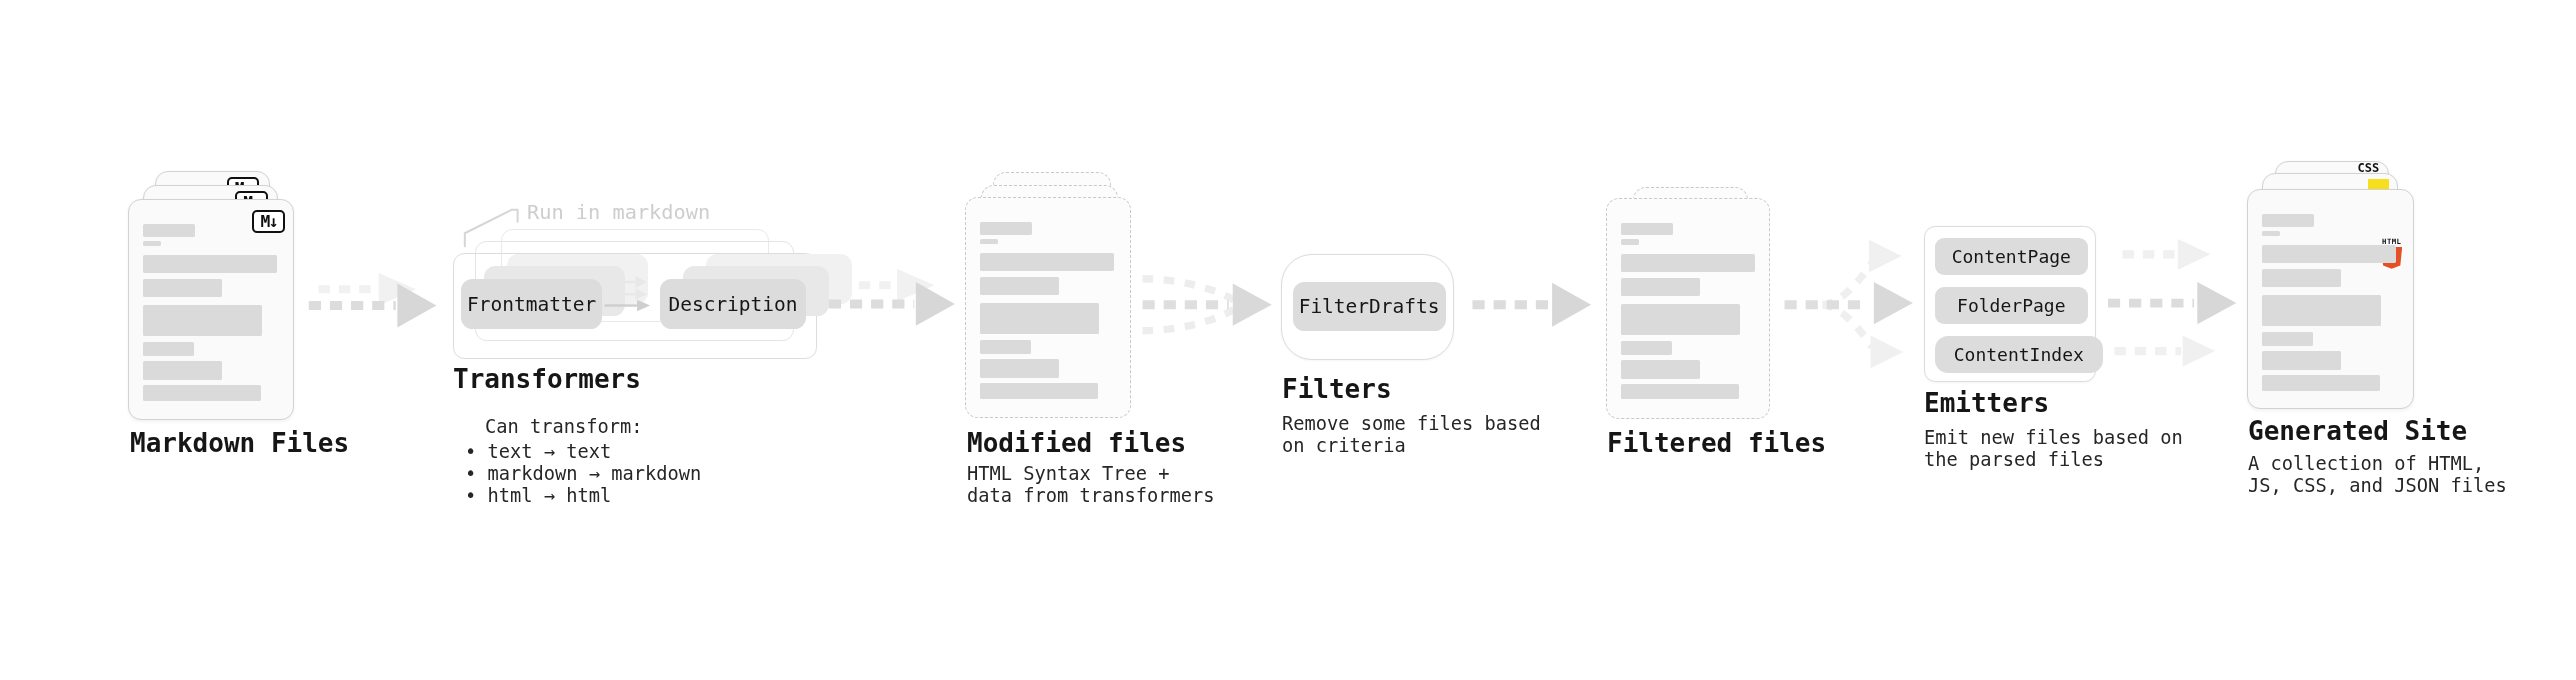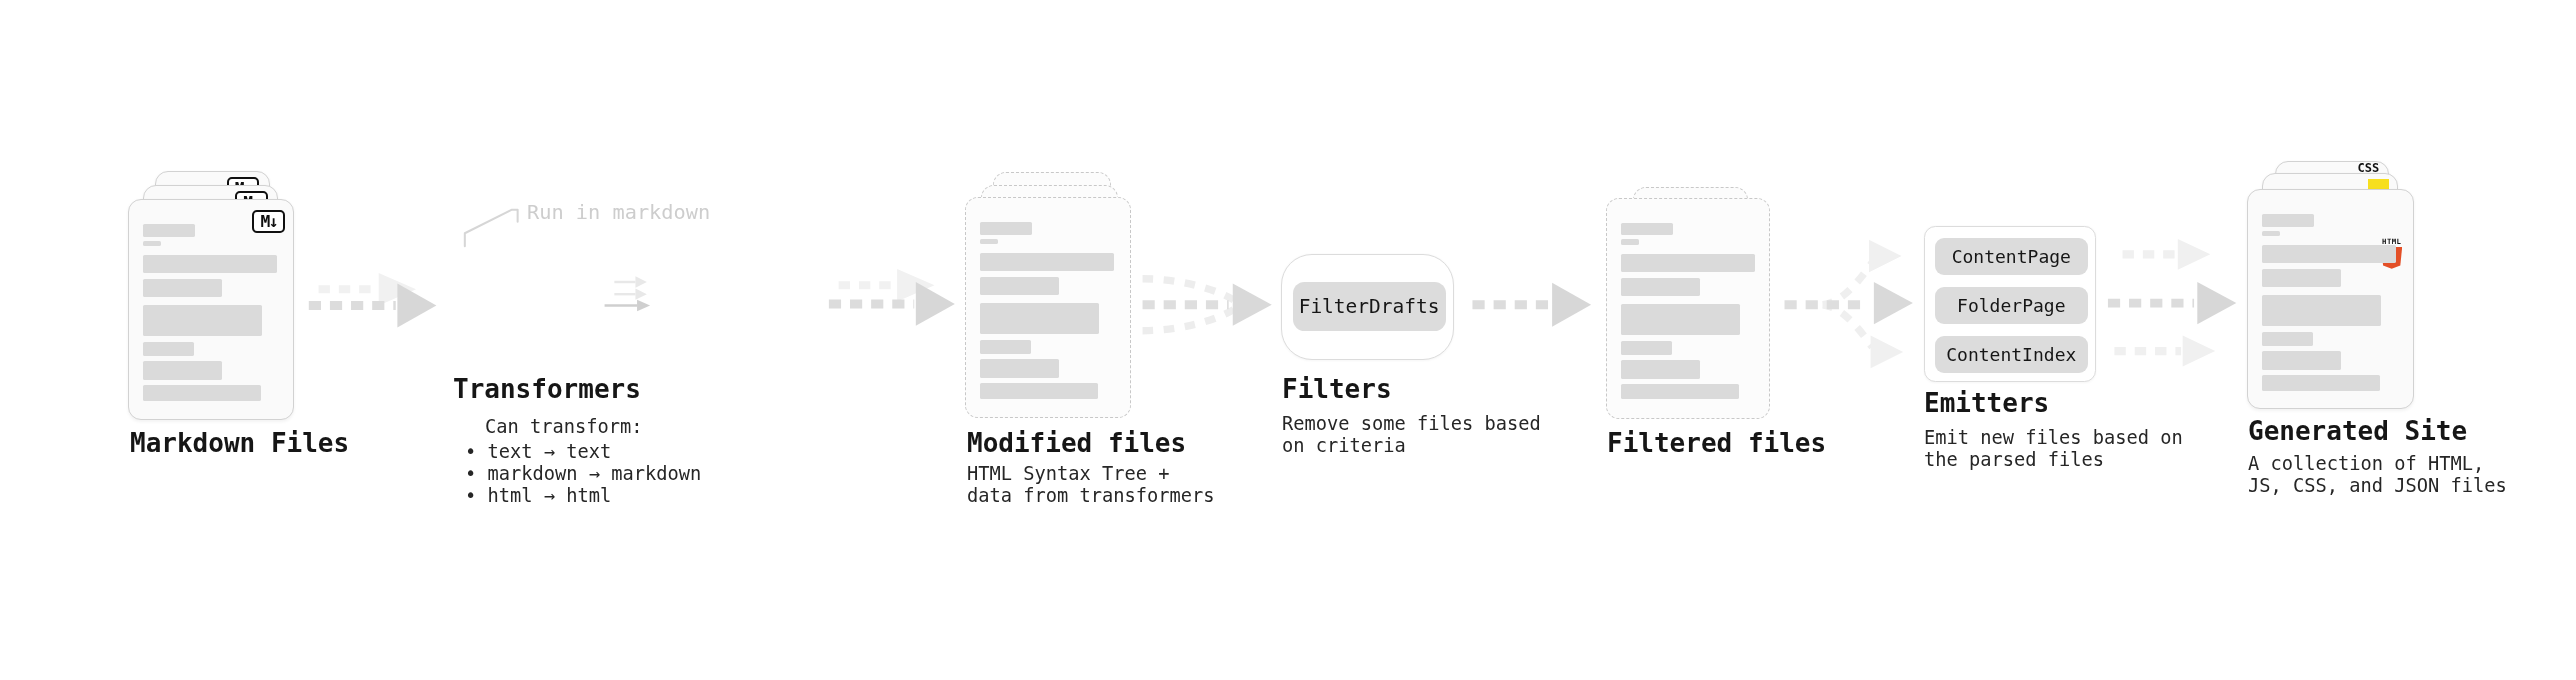--- a/index.html
+++ b/index.html
@@ -78,22 +78,35 @@
           <div class="bar b4"></div>
         <div class="bar b5"></div>
           <div class="bar b6"></div>
           <div class="bar b7"></div>
           <div class="bar b8"></div>
       </div>
     </div>
   </div>
   <div class="stage-label" style="left:130px;top:428px;">Markdown Files</div>
 
+  <div style="position:absolute;left:453px;top:229px;width:364px;height:130px;">
+    <div class="outline-box" style="left:48px;top:0;width:268px;height:93px;border-color:#e9e9e9;"></div>
+    <div class="outline-box" style="left:22px;top:12.2px;width:319px;height:100px;border-color:#e4e4e4;"></div>
+    <div class="outline-box" style="left:0;top:24.4px;width:364px;height:106px;border-color:#dcdcdc;"></div>
+
+    <div class="pill ghost2" style="left:54px;top:25px;width:141px;height:50px;"></div>
+    <div class="pill ghost1" style="left:31px;top:37px;width:141px;height:50px;"></div>
+    <div class="pill" style="left:8.1px;top:50px;width:141px;height:50px;">Frontmatter</div>
+
+    <div class="pill ghost2" style="left:253px;top:25px;width:146px;height:50px;"></div>
+    <div class="pill ghost1" style="left:230px;top:37px;width:146px;height:50px;"></div>
+    <div class="pill" style="left:207px;top:50px;width:146px;height:50px;">Description</div>
+  </div>
   <div class="annotation" style="left:527px;top:200px;">Run in markdown</div>
-  <div class="stage-label" style="left:453px;top:374px;">Transformers</div>
+  <div class="stage-label" style="left:453px;top:364px;">Transformers</div>
   <div class="stage-desc" style="left:453px;top:416px;margin-left:32px;">Can transform:</div>
   <div class="stage-desc" style="left:465px;top:441px;">• text → text</div>
   <div class="stage-desc" style="left:465px;top:463px;">• markdown → markdown</div>
   <div class="stage-desc" style="left:465px;top:485px;">• html → html</div>
 
   <div style="position:absolute;left:965px;top:172px;width:175px;height:247px;">
     <div class="file-card dashed" style="left:28.4px;top:0;width:118px;height:98px;"></div>
     <div class="file-card dashed" style="left:16.3px;top:13px;width:137px;height:114px;"></div>
     <div class="file-card dashed" style="left:0;top:25px;width:166px;height:221px;">
       <div class="bars">
@@ -132,21 +145,21 @@
           <div class="bar b7"></div>
           <div class="bar b8"></div>
       </div>
     </div>
   </div>
   <div class="stage-label" style="left:1607px;top:428px;">Filtered files</div>
 
   <div class="panel-box" style="left:1924px;top:226px;width:172px;height:156px;">
     <div class="pill small" style="left:9.8px;top:11.4px;width:153px;height:37px;">ContentPage</div>
     <div class="pill small" style="left:9.8px;top:60px;width:153px;height:37px;">FolderPage</div>
-    <div class="pill small" style="left:9.8px;top:109px;width:153px;height:37px;">ContentIndex</div>
+    <div class="pill small" style="left:9.8px;top:109px;width:168px;height:37px;border-radius:13px;">ContentIndex</div>
   </div>
   <div class="stage-label" style="left:1924px;top:388px;">Emitters</div>
   <div class="stage-desc" style="left:1924px;top:427px;">Emit new files based on</div>
   <div class="stage-desc" style="left:1924px;top:449px;">the parsed files</div>
 
   <div style="position:absolute;left:2247px;top:161px;width:175px;height:250px;">
     <div class="file-card" style="left:28.4px;top:0;width:114px;height:98px;">
       <div class="css-badge">
         <div class="css-word">CSS</div>
         <div class="css-underline" style="background:#2e6de4;"></div>

